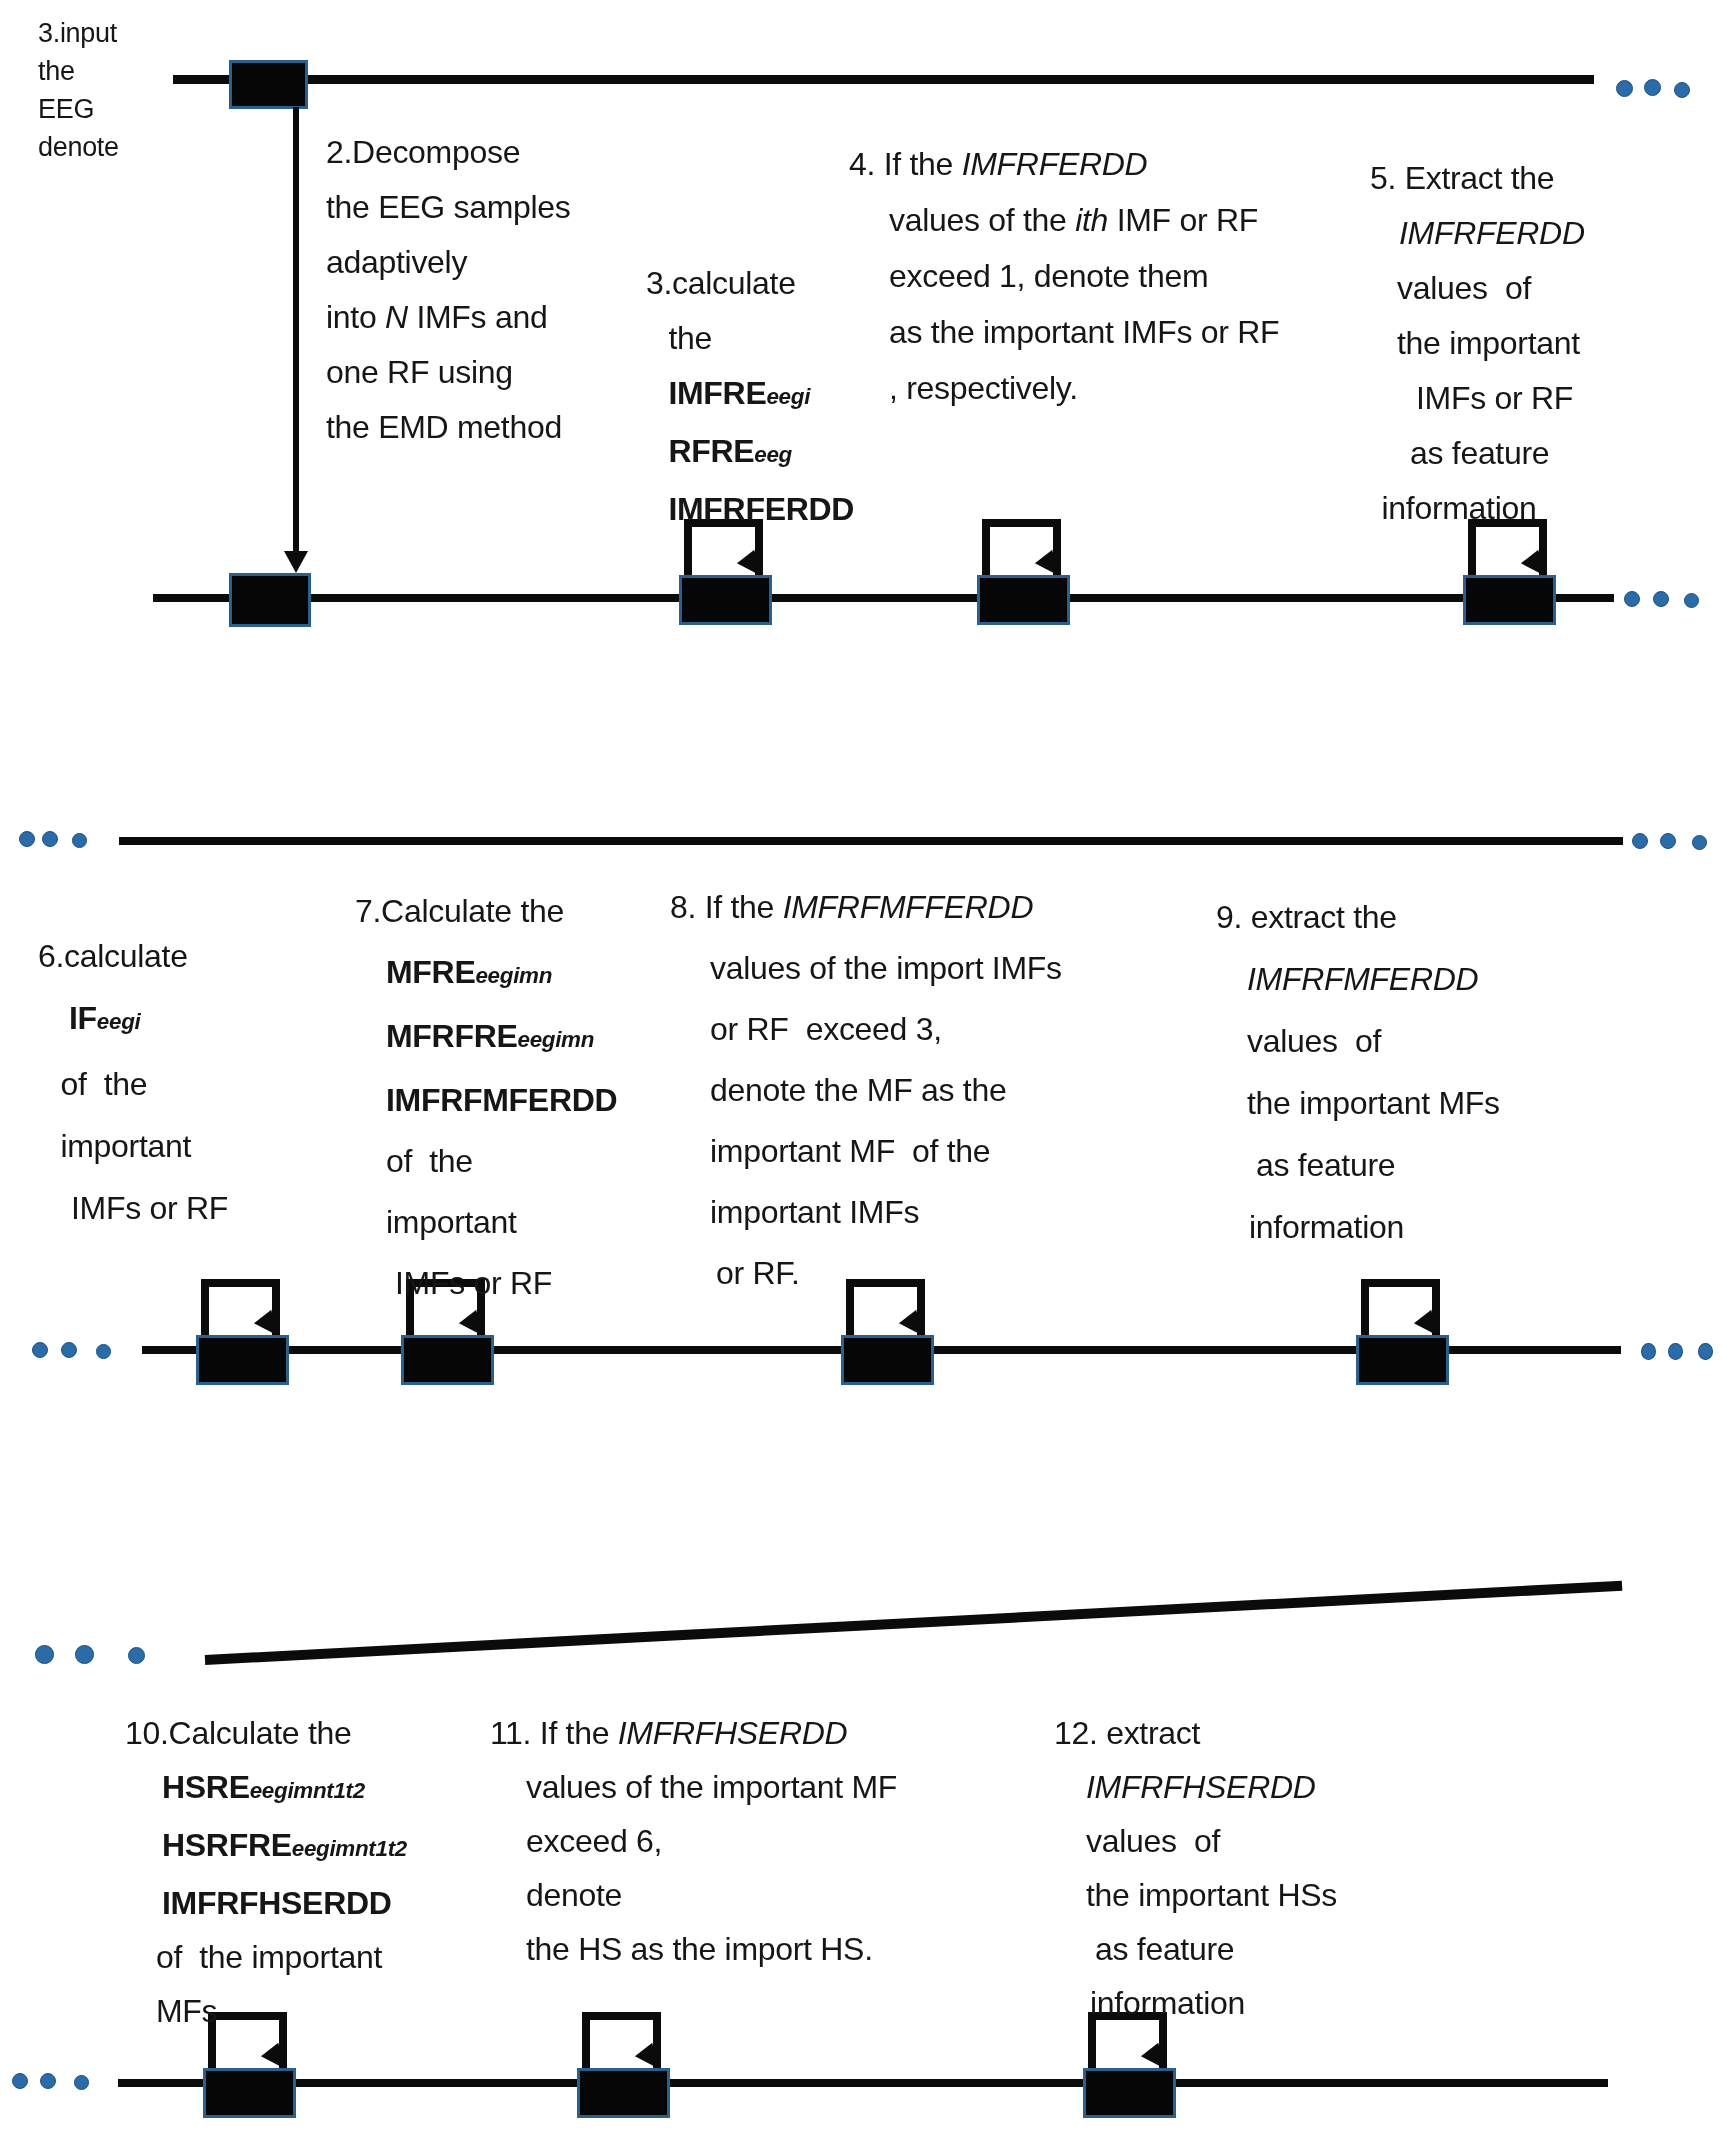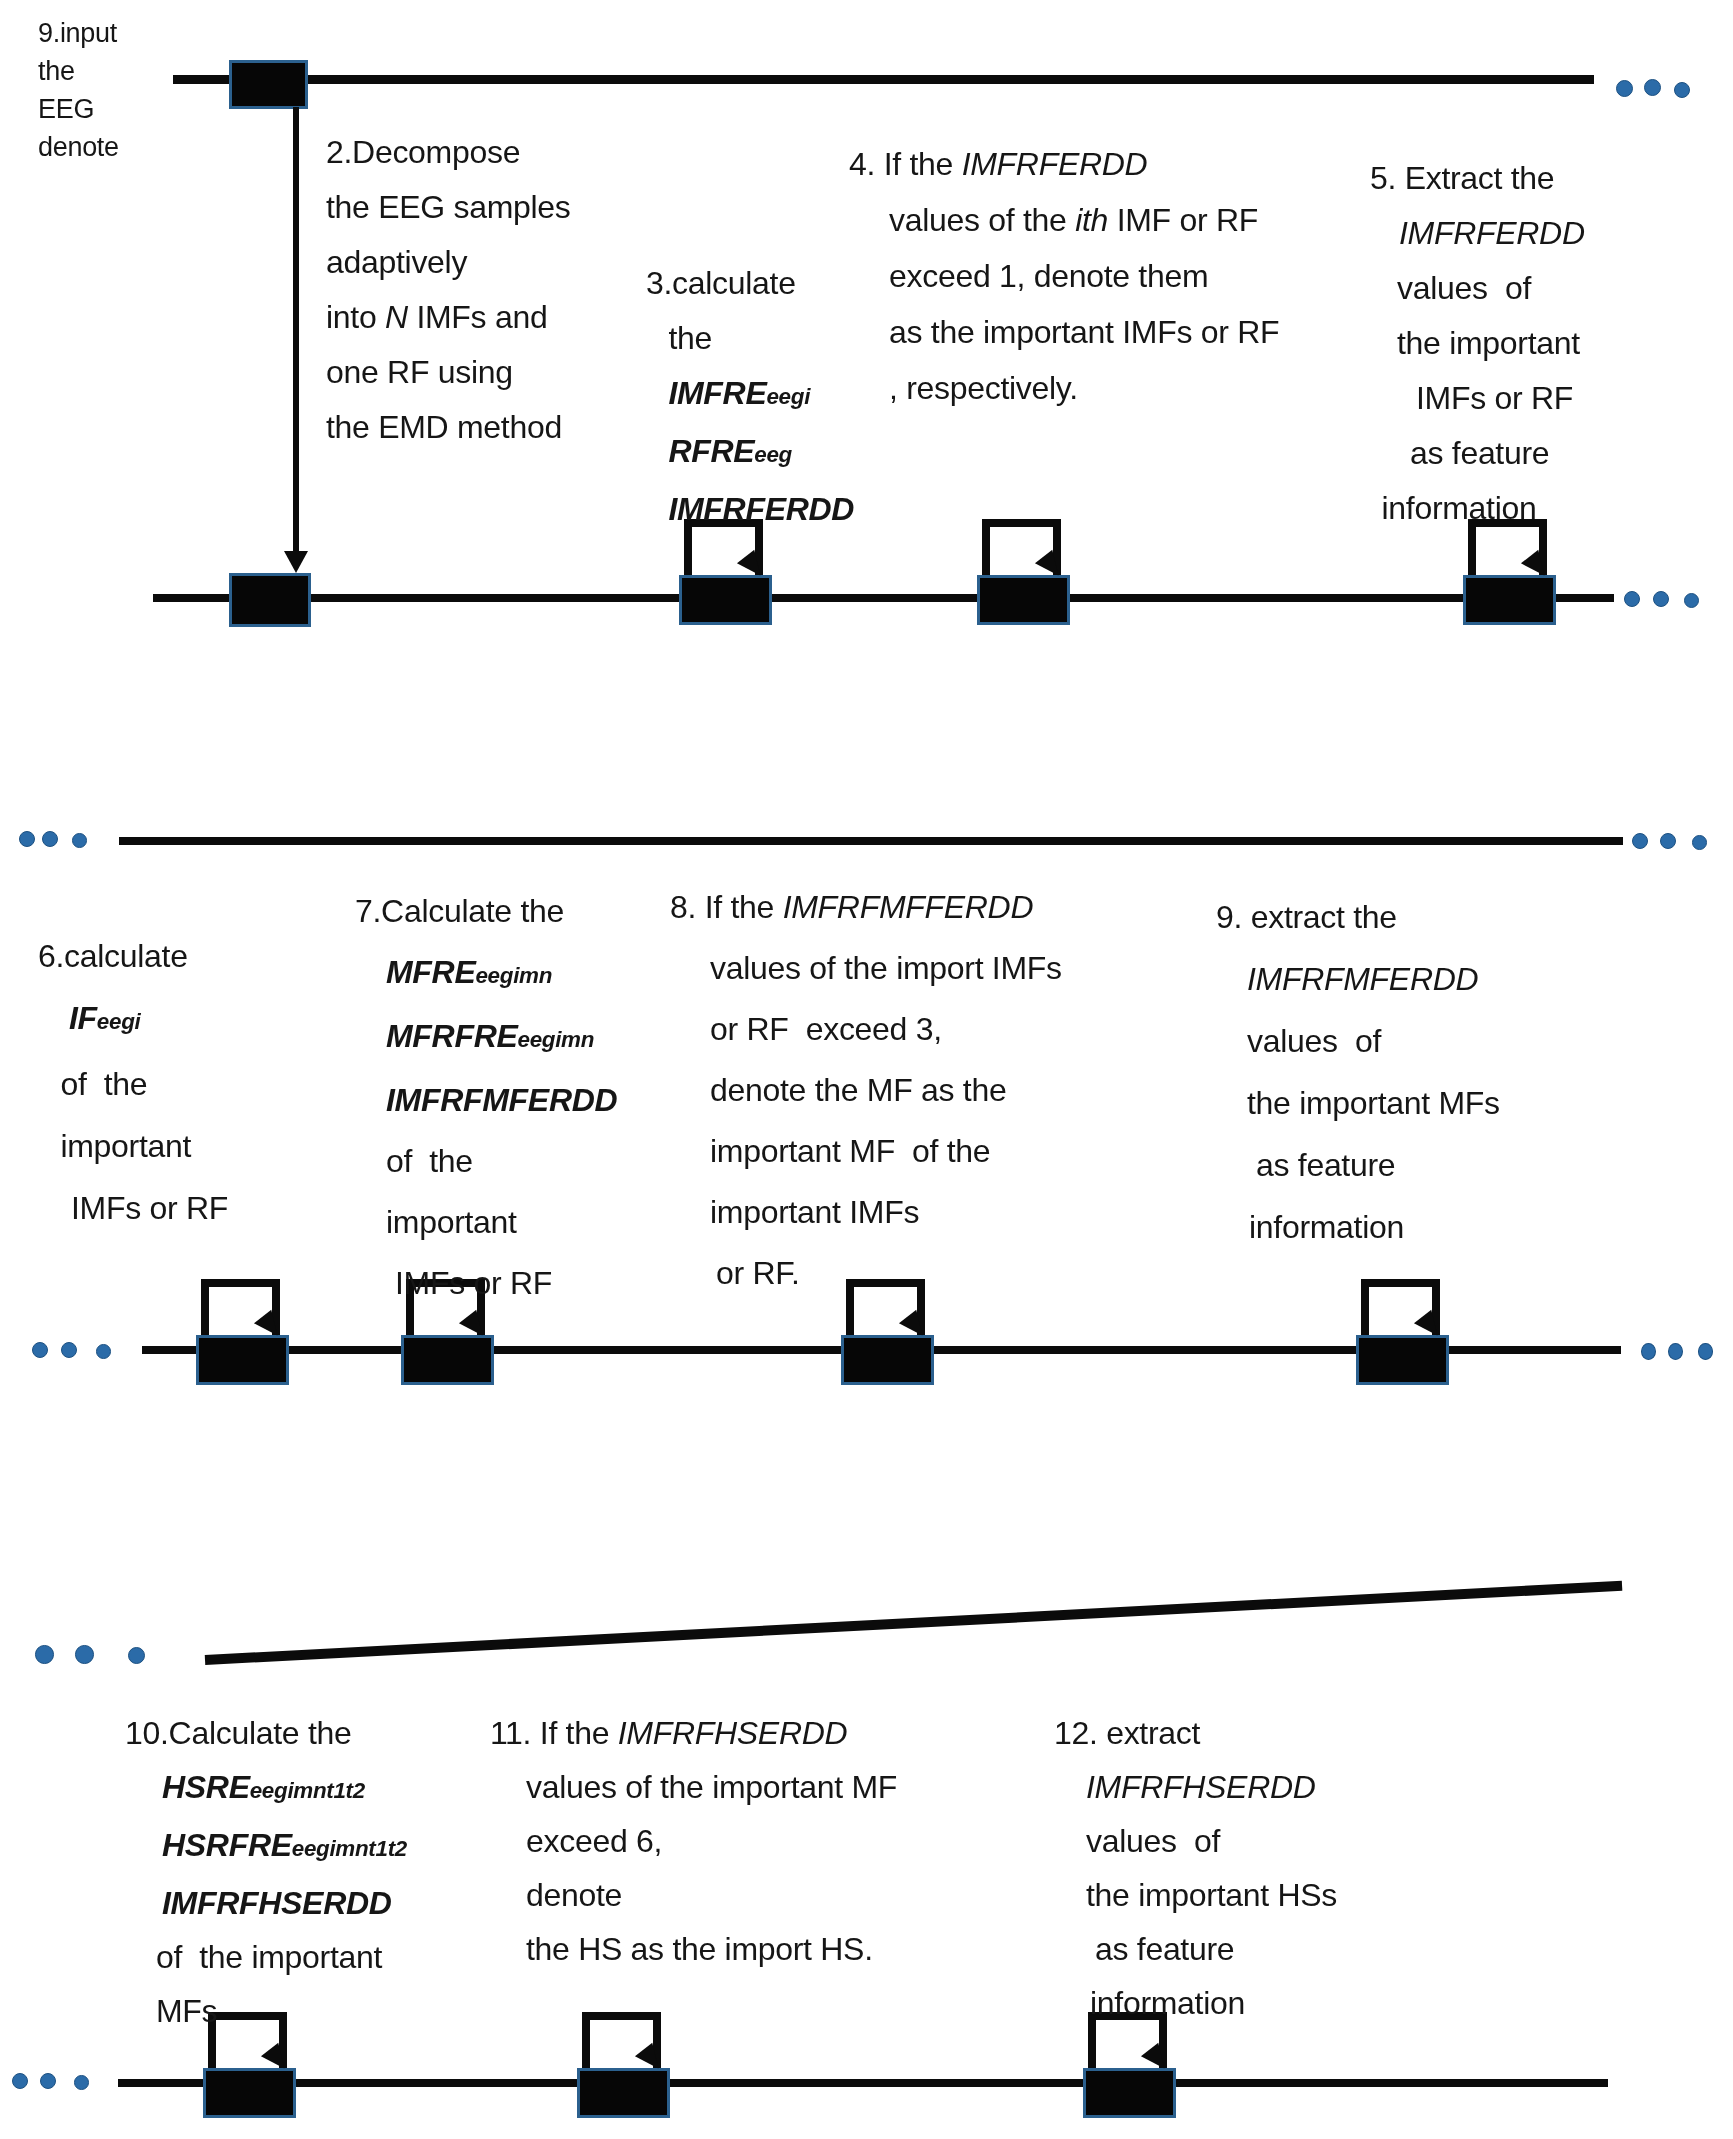--- a/index.html
+++ b/index.html
@@ -21,21 +21,21 @@
   .mfill{position:absolute;left:0;top:56px;width:93px;height:50px;background:#060606;border:3.2px solid #2b608e;box-sizing:border-box;}
   .marrow{
     position:absolute;left:63px;top:35px;width:0;height:0;
     border-left:11.5px solid transparent;border-right:11.5px solid transparent;
     border-top:24px solid #0b0b0b;transform:rotate(-38deg);
   }
   .tb{position:absolute;letter-spacing:-0.3px;white-space:pre;}
   .ln{white-space:pre;}
   .sp{font-style:normal;font-weight:normal;}
   .si{font-style:italic;font-weight:normal;}
-  .sbi{font-style:italic;font-weight:bold;}
+  .sbi{font-weight:bold;}
   .sbis{font-style:italic;font-weight:bold;font-size:0.70em;}
 </style>
 </head>
 <body>
 
 <div id="figure">
 
   <div class="hline" style="left:173px;top:75px;width:1421px;height:9px;"></div>
   <div class="nbox" style="left:229px;top:60px;width:79px;height:49px;"></div>
   <div class="dot" style="left:1616px;top:80px;width:17.3px;height:17.3px;"></div>
@@ -124,21 +124,21 @@
     <div class="msq"></div>
     <div class="mfill"></div>
     <div class="marrow"></div>
   </div>
   <div class="marker" style="left:1083px;top:2012px;">
     <div class="msq"></div>
     <div class="mfill"></div>
     <div class="marrow"></div>
   </div>
 
-  <div class="tb" style="left:38px;  top:14px;  font-size:27px;line-height:38px;"><div class="ln"><span class="sp">9.input</span></div><div class="ln"><span class="sp">the</span></div><div class="ln"><span class="sp">EEG</span></div><div class="ln"><span class="sp">denote</span></div></div>
+  <div class="tb" style="left:38px;  top:14px;  font-size:27px;line-height:38px;"><div class="ln"><span class="sp">3.input</span></div><div class="ln"><span class="sp">the</span></div><div class="ln"><span class="sp">EEG</span></div><div class="ln"><span class="sp">denote</span></div></div>
   <div class="tb" style="left:326px; top:125px; font-size:32px;line-height:55px;"><div class="ln"><span class="sp">2.Decompose</span></div><div class="ln"><span class="sp">the EEG samples</span></div><div class="ln"><span class="sp">adaptively</span></div><div class="ln"><span class="sp">into </span><span class="si">N</span><span class="sp"> IMFs and</span></div><div class="ln"><span class="sp">one RF using</span></div><div class="ln"><span class="sp">the EMD method</span></div></div>
   <div class="tb" style="left:646px;top:256px; font-size:32px;line-height:55px;"><div class="ln"><span class="sp">3.calculate</span></div><div class="ln" style="margin-left: 22.4px;"><span class="sp">the</span></div><div class="ln" style="margin-left: 22.4px;"><span class="sbi">IMFRE</span><span class="sbis">eegi</span></div><div class="ln" style="margin-left: 22.4px;"><span class="sbi">RFRE</span><span class="sbis">eeg</span></div><div class="ln" style="margin-left: 22.4px;"><span class="sbi">IMFRFERDD</span></div></div>
   <div class="tb" style="left:849px;top:136px; font-size:32px;line-height:56px;"><div class="ln"><span class="sp">4. If the </span><span class="si">IMFRFERDD</span></div><div class="ln" style="margin-left: 40px;"><span class="sp">values of the </span><span class="si">ith</span><span class="sp"> IMF or RF</span></div><div class="ln" style="margin-left: 40px;"><span class="sp">exceed 1, denote them</span></div><div class="ln" style="margin-left: 40px;"><span class="sp">as the important IMFs or RF</span></div><div class="ln" style="margin-left: 40px;"><span class="sp">, respectively.</span></div></div>
   <div class="tb" style="left:1370px;top:151px; font-size:32px;line-height:55px;"><div class="ln"><span class="sp">5. Extract the</span></div><div class="ln" style="margin-left: 29px;"><span class="si">IMFRFERDD</span></div><div class="ln" style="margin-left: 27px;"><span class="sp">values  of</span></div><div class="ln" style="margin-left: 27px;"><span class="sp">the important</span></div><div class="ln" style="margin-left: 46px;"><span class="sp">IMFs or RF</span></div><div class="ln" style="margin-left: 40px;"><span class="sp">as feature</span></div><div class="ln" style="margin-left: 11.5px;"><span class="sp">information</span></div></div>
   <div class="tb" style="left:38px;  top:925px;font-size:32px;line-height:62px;"><div class="ln"><span class="sp">6.calculate</span></div><div class="ln" style="margin-left: 31px;"><span class="sbi">IF</span><span class="sbis">eegi</span></div><div class="ln" style="margin-left: 22.4px;"><span class="sp">of  the</span></div><div class="ln" style="margin-left: 22.4px;"><span class="sp">important</span></div><div class="ln" style="margin-left: 33px;"><span class="sp">IMFs or RF</span></div></div>
   <div class="tb" style="left:355px; top:881px;font-size:32px;line-height:61px;"><div class="ln"><span class="sp">7.Calculate the</span></div><div class="ln" style="margin-left: 31px;"><span class="sbi">MFRE</span><span class="sbis">eegimn</span></div><div class="ln" style="margin-left: 31px;"><span class="sbi">MFRFRE</span><span class="sbis">eegimn</span></div><div class="ln" style="margin-left: 31px;"><span class="sbi">IMFRFMFERDD</span></div><div class="ln" style="margin-left: 31px;"><span class="sp">of  the</span></div><div class="ln" style="margin-left: 31px;"><span class="sp">important</span></div><div class="ln" style="margin-left: 40px;"><span class="sp">IMFs or RF</span></div></div>
   <div class="tb" style="left:670px;top:877px;font-size:32px;line-height:61px;"><div class="ln"><span class="sp">8. If the </span><span class="si">IMFRFMFFERDD</span></div><div class="ln" style="margin-left: 40px;"><span class="sp">values of the import IMFs</span></div><div class="ln" style="margin-left: 40px;"><span class="sp">or RF  exceed 3,</span></div><div class="ln" style="margin-left: 40px;"><span class="sp">denote the MF as the</span></div><div class="ln" style="margin-left: 40px;"><span class="sp">important MF  of the</span></div><div class="ln" style="margin-left: 40px;"><span class="sp">important IMFs</span></div><div class="ln" style="margin-left: 46px;"><span class="sp">or RF.</span></div></div>
   <div class="tb" style="left:1216px;top:886px;font-size:32px;line-height:62px;"><div class="ln"><span class="sp">9. extract the</span></div><div class="ln" style="margin-left: 31px;"><span class="si">IMFRFMFERDD</span></div><div class="ln" style="margin-left: 31px;"><span class="sp">values  of</span></div><div class="ln" style="margin-left: 31px;"><span class="sp">the important MFs</span></div><div class="ln" style="margin-left: 40px;"><span class="sp">as feature</span></div><div class="ln" style="margin-left: 33px;"><span class="sp">information</span></div></div>
   <div class="tb" style="left:125px; top:1706px;font-size:32px;line-height:54px;"><div class="ln"><span class="sp">10.Calculate the</span></div><div class="ln" style="margin-left: 37px;"><span class="sbi">HSRE</span><span class="sbis">eegimnt1t2</span></div><div class="ln" style="margin-left: 37px;"><span class="sbi">HSRFRE</span><span class="sbis">eegimnt1t2</span></div><div class="ln" style="margin-left: 37px;"><span class="sbi">IMFRFHSERDD</span></div><div class="ln" style="margin-left: 31px;"><span class="sp">of  the important</span></div><div class="ln" style="margin-left: 31px;"><span class="sp">MFs</span></div></div>
   <div class="tb" style="left:490px; top:1706px;font-size:32px;line-height:54px;"><div class="ln"><span class="sp">11. If the </span><span class="si">IMFRFHSERDD</span></div><div class="ln" style="margin-left: 36px;"><span class="sp">values of the important MF</span></div><div class="ln" style="margin-left: 36px;"><span class="sp">exceed 6,</span></div><div class="ln" style="margin-left: 36px;"><span class="sp">denote</span></div><div class="ln" style="margin-left: 36px;"><span class="sp">the HS as the import HS.</span></div></div>

